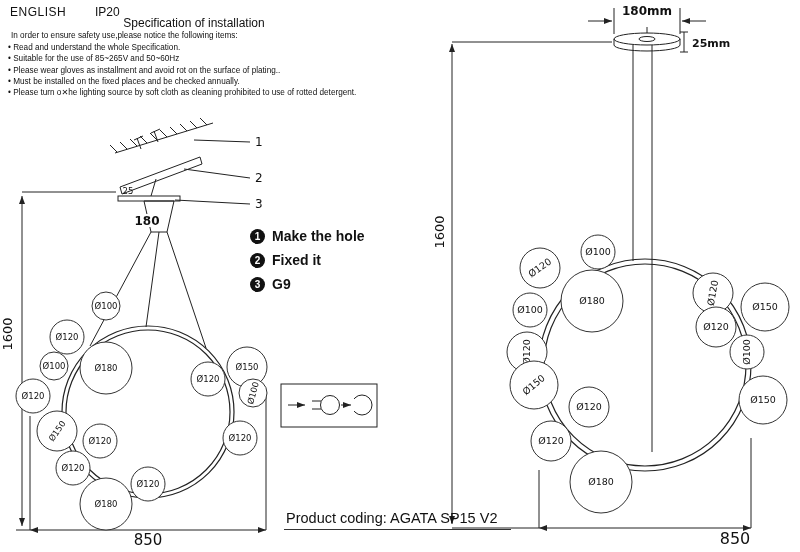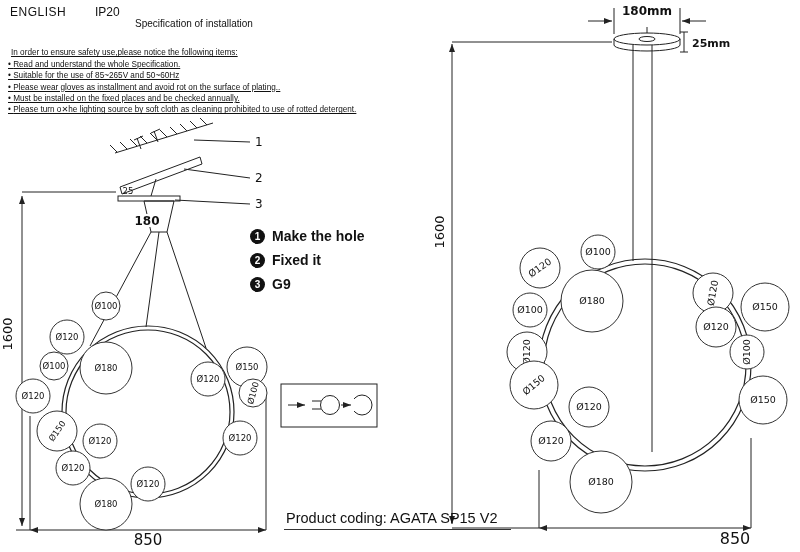--- a/index.html
+++ b/index.html
@@ -5,23 +5,23 @@
   * { margin:0; padding:0; box-sizing:border-box; }
   html,body { width:800px; height:552px; background:#fff; overflow:hidden;
               font-family:"Liberation Sans","DejaVu Sans",sans-serif; color:#111; }
   .stage { position:relative; width:800px; height:552px; background:#fff; }
   svg.diagram { position:absolute; left:0; top:0; }
 
   .lang { position:absolute; left:10px; top:5px; font-size:12px; letter-spacing:.5px; }
   .ip   { position:absolute; left:95px; top:5px; font-size:12px; }
 
   .spec { position:absolute; left:8px; top:18px; font-size:8.2px; line-height:11.4px; }
-  .spec-title { width:372px; text-align:center; font-size:10px; margin-bottom:18px; }
-  .spec-intro { padding-left:3px; white-space:nowrap;text-decoration:underline; }
-  .spec-list li { list-style:none; white-space:nowrap;text-decoration:underline; }
+  .spec-title { width:372px; text-align:center; font-size:12px; margin-bottom:1px; }
+  .spec-intro { padding-left:3px; white-space:nowrap; }
+  .spec-list li { list-style:none; white-space:nowrap; }
   .spec-list li::before { content:"• "; }
 
   .steps { position:absolute; left:250px; top:228px; }
   .step { display:flex; align-items:center; margin-bottom:8px; }
   .step-num { width:15px; height:15px; border-radius:50%; background:#111; color:#fff;
               font-size:10px; font-weight:bold; display:flex; align-items:center;
               justify-content:center; margin-right:7px; flex:0 0 15px; }
   .step-label { font-size:14px;font-weight:bold; }
 
   .product { position:absolute; left:272px; top:510px; font-size:14.5px;

